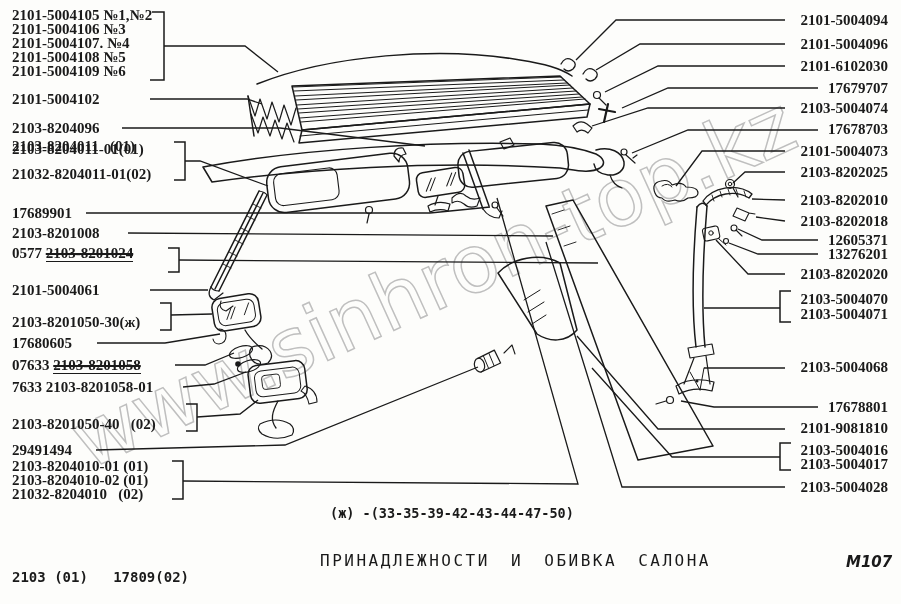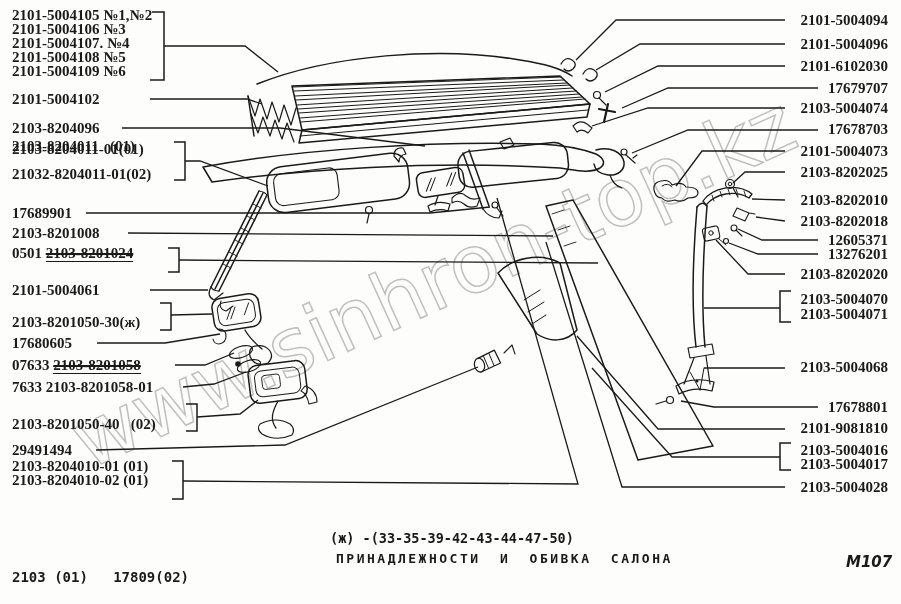--- a/index.html
+++ b/index.html
@@ -3,22 +3,22 @@
 <meta charset="utf-8">
 <style>
   html,body{margin:0;padding:0;background:#e8e8e8;}
   .page{position:relative;width:901px;height:604px;background:#fdfdfb;overflow:hidden;
         font-family:"DejaVu Sans Mono","Liberation Mono",monospace;color:#1a1a1a;}
   .art{position:absolute;left:0;top:0;}
   .lbl{position:absolute;left:12px;font-size:15px;line-height:14px;font-weight:bold;
        white-space:pre;letter-spacing:0;font-family:Liberation Serif, serif;}
   .lbl.r{left:auto;right:13px;text-align:right;}
   .strike{text-decoration:line-through;border-bottom:1.6px solid #1a1a1a;text-decoration-thickness:1.6px;}
-  .footnote{position:absolute;left:330px;top:505px;font-size:13.5px;font-weight:bold;white-space:pre;margin-top:25px;}
-  .title{position:absolute;left:336px;top:551px;font-size:13px;font-weight:bold;
+  .footnote{position:absolute;left:330px;top:505px;font-size:13.5px;font-weight:bold;white-space:pre;}
+  .title{position:absolute;left:320px;top:551px;font-size:16px;font-weight:normal;
          letter-spacing:2.5px;word-spacing:9px;white-space:pre;}
   .pagecode{position:absolute;left:846px;top:553px;font-size:15px;font-weight:bold;font-style:italic;
             font-family:"DejaVu Sans","Liberation Sans",sans-serif;}
   .models{position:absolute;left:12px;top:542px;font-size:14px;line-height:14px;font-weight:bold;white-space:pre;}
   .models div{height:14px;}
 </style>
 </head>
 <body>
 
 <div class="page">
@@ -248,30 +248,31 @@
 <div class="lbl" style="top:36px">2101-5004107. №4</div>
 <div class="lbl" style="top:50px">2101-5004108 №5</div>
 <div class="lbl" style="top:64px">2101-5004109 №6</div>
 <div class="lbl" style="top:92px">2101-5004102</div>
 <div class="lbl" style="top:121px">2103-8204096</div>
 <div class="lbl" style="top:139px">2103-8204011   (01)</div>
 <div class="lbl" style="top:142px">2103-8204011-01(01)</div>
 <div class="lbl" style="top:167px">21032-8204011-01(02)</div>
 <div class="lbl" style="top:206px">17689901</div>
 <div class="lbl" style="top:226px">2103-8201008</div>
-<div class="lbl" style="top:246px"><span>0501 </span><span class="strike">2103-8201024</span></div>
+<div class="lbl" style="top:246px"><span>0577 </span><span class="strike">2103-8201024</span></div>
 <div class="lbl" style="top:283px">2101-5004061</div>
 <div class="lbl" style="top:315px">2103-8201050-30(ж)</div>
 <div class="lbl" style="top:336px">17680605</div>
 <div class="lbl" style="top:358px"><span>07633 </span><span class="strike">2103-8201058</span></div>
 <div class="lbl" style="top:380px">7633 2103-8201058-01</div>
 <div class="lbl" style="top:417px">2103-8201050-40   (02)</div>
 <div class="lbl" style="top:443px">29491494</div>
 <div class="lbl" style="top:459px">2103-8204010-01 (01)</div>
 <div class="lbl" style="top:473px">2103-8204010-02 (01)</div>
+<div class="lbl" style="top:487px">21032-8204010   (02)</div>
 
 <div class="lbl r" style="top:13px">2101-5004094</div>
 <div class="lbl r" style="top:37px">2101-5004096</div>
 <div class="lbl r" style="top:59px">2101-6102030</div>
 <div class="lbl r" style="top:81px">17679707</div>
 <div class="lbl r" style="top:101px">2103-5004074</div>
 <div class="lbl r" style="top:122px">17678703</div>
 <div class="lbl r" style="top:144px">2101-5004073</div>
 <div class="lbl r" style="top:165px">2103-8202025</div>
 <div class="lbl r" style="top:193px">2103-8202010</div>

